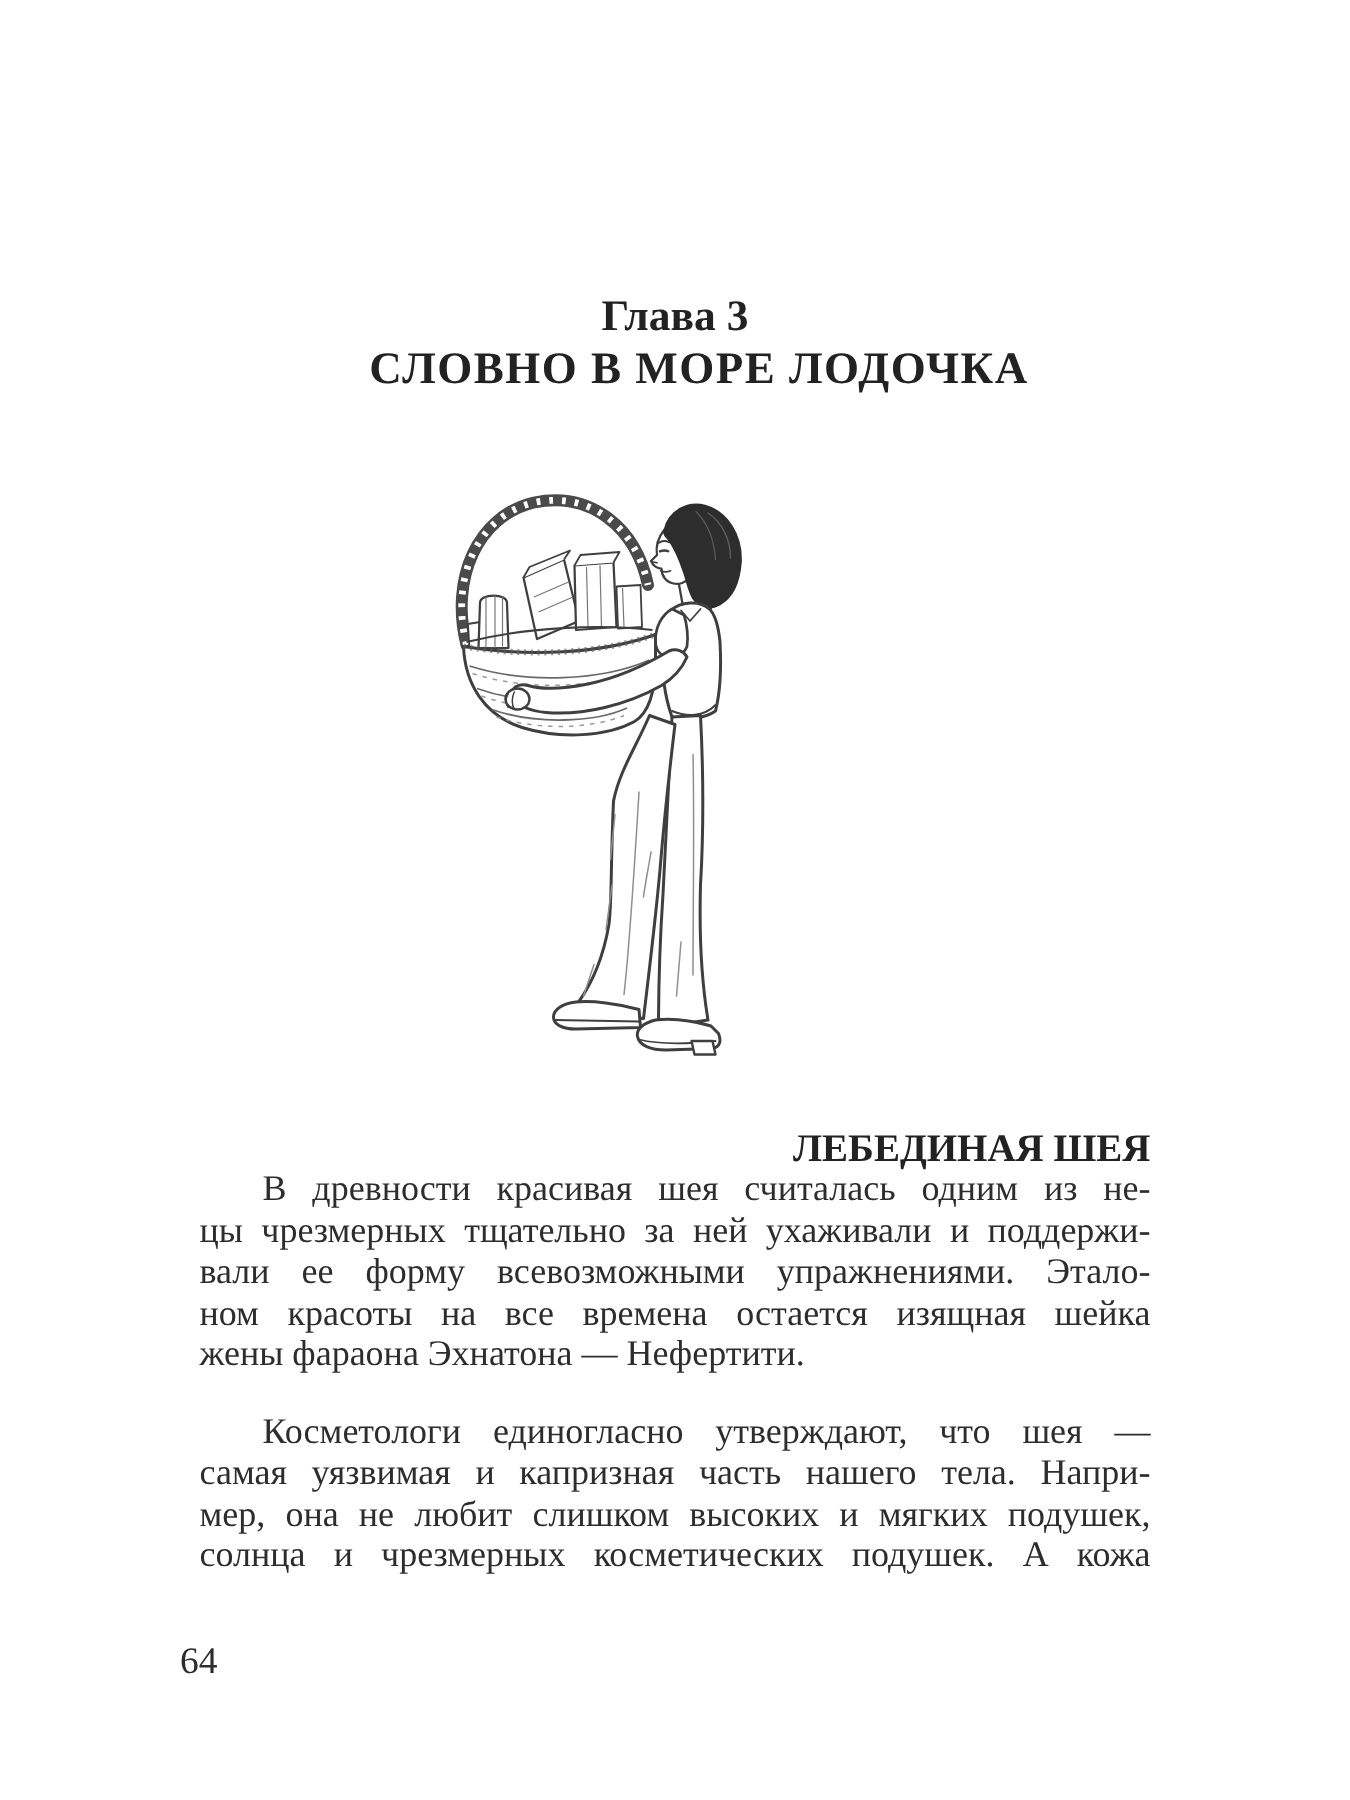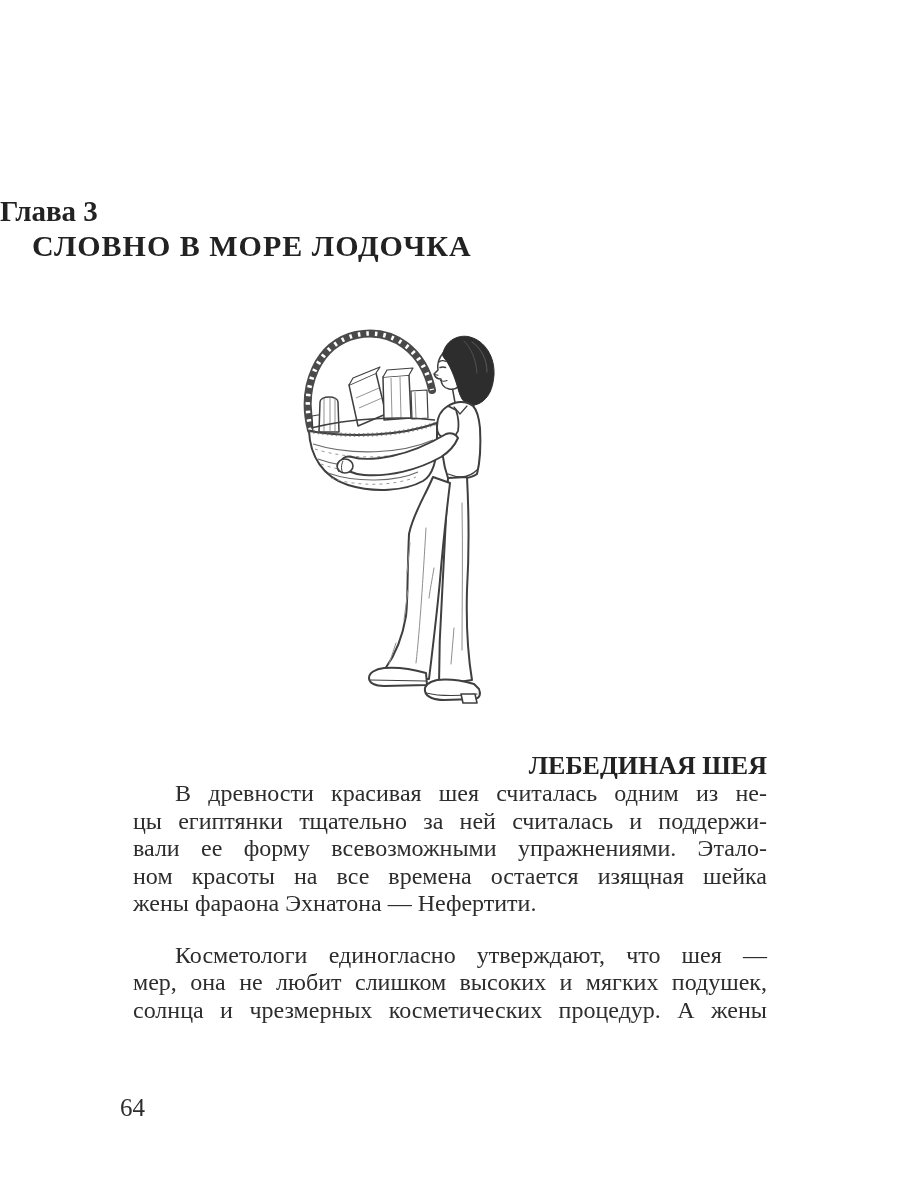--- a/index.html
+++ b/index.html
@@ -2,21 +2,21 @@
 <html lang="ru"><head>
 <meta charset="utf-8">
 <style>
   html,body { margin:0; padding:0; background:#ffffff; }
   .page {
     position:relative; width:900px; height:1200px; background:#ffffff;
     font-family:"Liberation Serif","DejaVu Serif",serif;
     color:#2d2d2d; overflow:hidden;
   }
   
-  .chapter { position:absolute; top:195px; left:0; width:900px; text-align:left; color:#222222; }
+  .chapter { position:absolute; top:195px; left:0; width:900px; text-align:center; color:#222222; }
   .chapter-kicker { font-weight:700; font-size:29px; line-height:33px; }
   .chapter-title  { font-weight:700; font-size:30px; line-height:35px; letter-spacing:1px;margin-left:32px; }
   
   .illustration { position:absolute; top:328px; left:296px; width:214px; height:378px; }
   .illustration svg { display:block; width:100%; height:100%; }
   
   .section-heading {
     position:absolute; top:752px; left:133px; width:634px;
     text-align:center; font-weight:700; font-size:26px; line-height:28px; color:#222222;
   }
@@ -148,28 +148,29 @@
       </g>
     </svg>
   </figure>
 
   <h2 class="section-heading" style="margin:0;text-align:right;">ЛЕБЕДИНАЯ ШЕЯ</h2>
 
   <main class="body-text">
     <p class="para">
       </p>
       <div class="tline first">В древности красивая шея считалась одним из не-</div>
-      <div class="tline">цы египтянки тщательно за ней считалась и поддержи-</div>
+      <div class="tline">цы чрезмерных тщательно за ней ухаживали и поддержи-</div>
       <div class="tline">вали ее форму всевозможными упражнениями. Этало-</div>
       <div class="tline">ном красоты на все времена остается изящная шейка</div>
       <div class="tline para-last">жены фараона Эхнатона — Нефертити.</div>
     <p></p>
     <p class="para">
       </p>
       <div class="tline first">Косметологи единогласно утверждают, что шея —</div>
+      <div class="tline">самая уязвимая и капризная часть нашего тела. Напри-</div>
       <div class="tline">мер, она не любит слишком высоких и мягких подушек,</div>
-      <div class="tline">солнца и чрезмерных косметических процедур. А жены</div>
+      <div class="tline">солнца и чрезмерных косметических подушек. А кожа</div>
     <p></p>
   </main>
 
   <div class="page-number">64</div>
 
 </div>
 
 </body></html>

